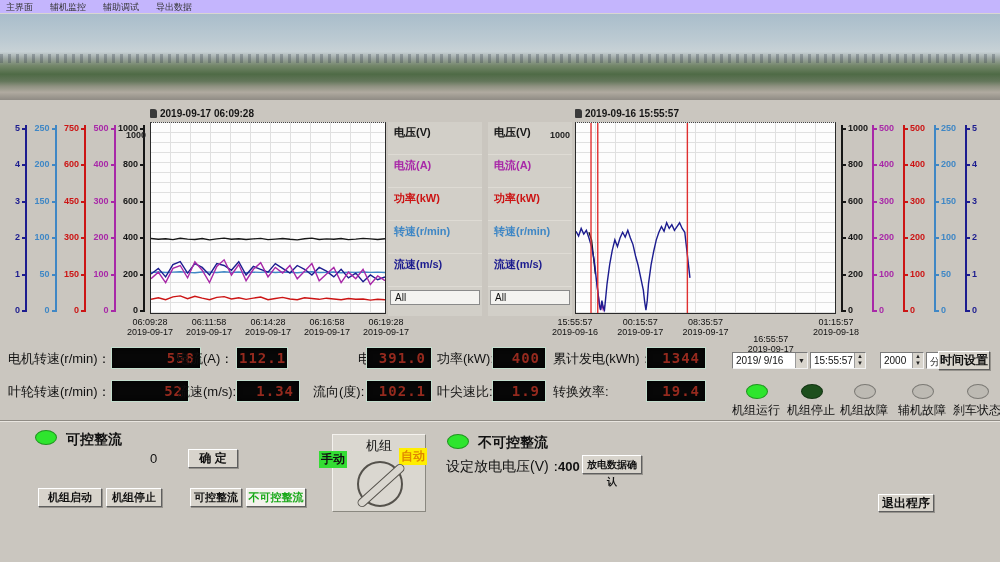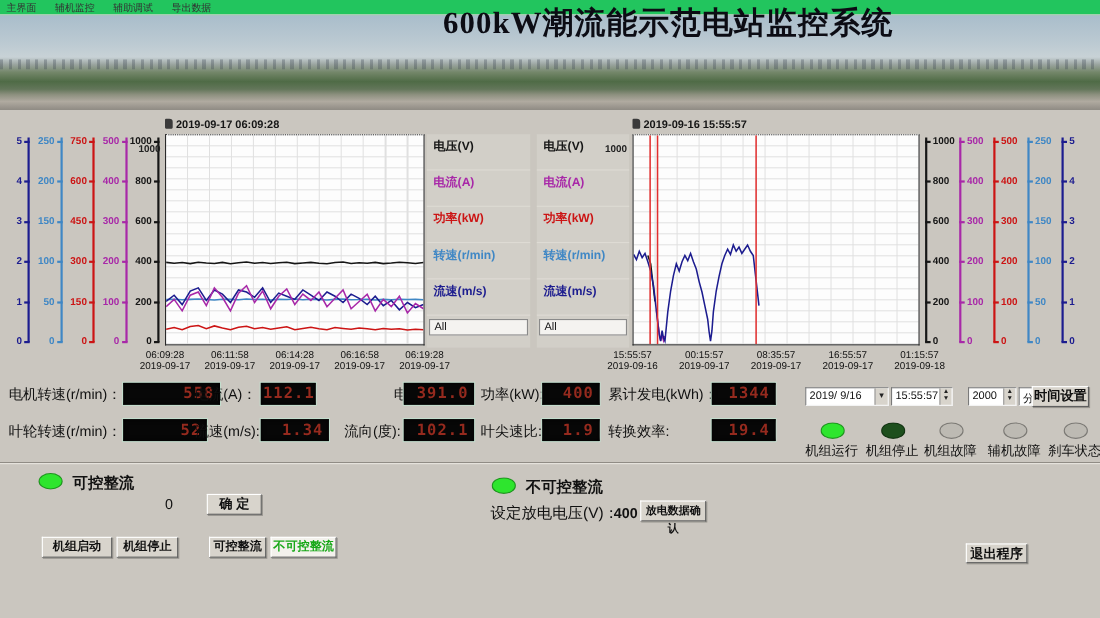--- a/index.html
+++ b/index.html
@@ -1,21 +1,21 @@
 <!DOCTYPE html>
 <html><head>
 <meta charset="utf-8">
 <style>
   * { margin:0; padding:0; box-sizing:border-box; }
   html,body { width:1000px; height:562px; }
   body { font-family:"Liberation Sans", sans-serif; background:#cbc7c0; }
   .screen { position:relative; width:1000px; height:562px; overflow:hidden; background:#cbc7c0; }
 
   
-  .menubar { position:absolute; left:0; top:0; width:1000px; height:14px; background:#22c55e; border-bottom:1px solid #d8d6d2; font-size:9px; color:#333; padding-left:4px; }
+  .menubar { position:absolute; left:0; top:0; width:1000px; height:14px; background:#c4b5fd; border-bottom:1px solid #d8d6d2; font-size:9px; color:#333; padding-left:4px; }
   .menubar .mitem { display:inline-block; margin-right:13px; padding:1px 2px; cursor:default; }
 
   
   .photo { position:absolute; left:0; top:14px; width:1000px; height:86px;
     background:
       repeating-linear-gradient(90deg, rgba(55,65,78,.30) 0 3px, rgba(0,0,0,0) 3px 8px) 0 52%/100% 9px no-repeat,
       linear-gradient(180deg,#a9bdcb 0%,#bccad2 30%,#c8d2d6 44%,#9aa49f 52%,#74876a 60%,#4f6b46 70%,#63765a 78%,#8e9180 84%,#b0aaa0 91%,#8f8b84 100%);
   }
   .big-title { position:absolute; left:215px; top:2px; width:785px; text-align:center;
     font-size:28px; font-weight:bold; color:#0c0c14; letter-spacing:1px; font-family:"Liberation Serif", serif; }
@@ -81,21 +81,20 @@
   .knob-handle { position:absolute; left:-8px; top:18px; width:60px; height:9px; background:#dad7d0; border:1px solid #55524c; border-radius:5px; transform:rotate(-42deg); }
 </style>
 </head>
 <body>
 
 <div class="screen">
 
   <div class="menubar" id="menubar"><span class="mitem">主界面</span><span class="mitem">辅机监控</span><span class="mitem">辅助调试</span><span class="mitem">导出数据</span></div>
 
   <div class="photo"></div>
-  <div class="big-title">600kW潮流能示范电站监控系统</div>
 
 
   <div class="main">
 
     <div class="tstamp" style="left:150px; top:8px;">
       <span class="tool-ico"></span><span>2019-09-17 06:09:28</span>
     </div>
     <div id="axesL" style="position:absolute; left:2px; top:22px; width:148px; height:192px;">
         <div class="axis-col" style="left: 0px;">
           <div class="axis-line" style="background: rgb(28, 28, 143); right: 3px;"></div>
@@ -218,21 +217,21 @@
           <polyline points="0,570 10,595 20,555 30,585 40,565 50,605 60,650 70,720 80,840 90,955 95,985 100,935 105,970 110,985 115,915 120,845 130,745 140,670 150,615 160,650 170,605 180,575 190,600 200,565 210,605 220,640 230,700 240,750 250,815 260,880 265,940 270,985 275,935 280,845 290,745 300,675 310,615 320,575 330,545 340,570 350,525 360,555 370,535 380,565 390,545 400,525 410,555 420,575 430,695 440,815" fill="none" stroke="#1c1c8f" stroke-width="1.4" vector-effect="non-scaling-stroke"></polyline>
           <line x1="58" x2="58" y1="0" y2="1000" stroke="#e03030" stroke-width="1.4" vector-effect="non-scaling-stroke"></line>
           <line x1="84" x2="84" y1="0" y2="1000" stroke="#e03030" stroke-width="1.4" vector-effect="non-scaling-stroke"></line>
           <line x1="430" x2="430" y1="0" y2="1000" stroke="#e03030" stroke-width="1.4" vector-effect="non-scaling-stroke"></line>
         </svg>
       </div>
     <div class="xlabels" id="xlabelsR" style="left:575px; top:217px; width:261px;">
         <div class="xlab" style="left: 0%;">15:55:57<br>2019-09-16</div>
         <div class="xlab" style="left: 25%;">00:15:57<br>2019-09-17</div>
         <div class="xlab" style="left: 50%;">08:35:57<br>2019-09-17</div>
-        <div class="xlab" style="left: 75%;">16:55:57<br>2019-09-17</div>
+        <div class="xlab" style="left: 75%; margin-top: 17px;">16:55:57<br>2019-09-17</div>
         <div class="xlab" style="left: 100%;">01:15:57<br>2019-09-18</div>
       </div>
     <div id="axesR" style="position:absolute; left:838px; top:22px; width:158px; height:192px;">
         <div class="axis-col" style="left: 0px;">
           <div class="axis-line" style="background: rgb(22, 22, 22); left: 3px;"></div>
           <div class="axis-tick" style="background: rgb(22, 22, 22); top: 6px; left: 3px;"></div>
           <div class="axis-num" style="color: rgb(22, 22, 22); top: 1px; left: 10px;">1000</div>
           <div class="axis-tick" style="background: rgb(22, 22, 22); top: 42.4px; left: 3px;"></div>
           <div class="axis-num" style="color: rgb(22, 22, 22); top: 37.4px; left: 10px;">800</div>
           <div class="axis-tick" style="background: rgb(22, 22, 22); top: 78.8px; left: 3px;"></div>
@@ -362,20 +361,28 @@
     <div class="light-label" style="left:66px; top:331px; font-size:14px; font-weight:bold;">可控整流</div>
     <div class="ro-label" style="left:150px; top:351px; font-size:13px;">0</div>
     <div class="btn" style="left:188px; top:349px; width:50px; height:19px; line-height:17px;">确 定</div>
     <div id="ctrlButtons">
         <div class="btn" style="left: 38px; top: 388px; width: 64px; height: 19px; line-height: 17px; color: rgb(17, 17, 17); font-size: 11px;">机组启动</div>
         <div class="btn" style="left: 106px; top: 388px; width: 56px; height: 19px; line-height: 17px; color: rgb(17, 17, 17); font-size: 11px;">机组停止</div>
         <div class="btn" style="left: 190px; top: 388px; width: 52px; height: 19px; line-height: 17px; color: rgb(17, 17, 17); font-size: 11px;">可控整流</div>
         <div class="btn" style="left: 246px; top: 388px; width: 60px; height: 19px; line-height: 17px; color: rgb(24, 168, 24); font-size: 11px; background: rgb(243, 241, 236);">不可控整流</div>
       </div>
 
+    <div class="unit-box">
+      <div class="unit-title">机组</div>
+      <div class="tag" style="left:-14px; top:16px; background:#33dd33; color:#111;">手动</div>
+      <div class="tag" style="right:-2px; top:13px; background:#ffee00; color:#e08800;">自动</div>
+      <div class="knob">
+        <div class="knob-handle"></div>
+      </div>
+    </div>
 
     <div class="light" style="left: 447px; top: 334px; background: rgb(46, 229, 46);" id="lightUnctrl"></div>
     <div class="light-label" style="left:478px; top:334px; font-size:14px; font-weight:bold;">不可控整流</div>
     <div class="ro-label" style="left:446px; top:358px; font-size:14px;">设定放电电压(V)：</div>
     <div class="ro-label" style="left:558px; top:359px; font-size:13px; font-weight:bold;">400</div>
     <div class="btn" style="left:582px; top:355px; width:60px; height:19px; line-height:17px; font-size:10px;">放电数据确认</div>
 
     <div class="btn" style="left:878px; top:394px; width:56px; height:18px; line-height:16px;">退出程序</div>
 
   </div>

